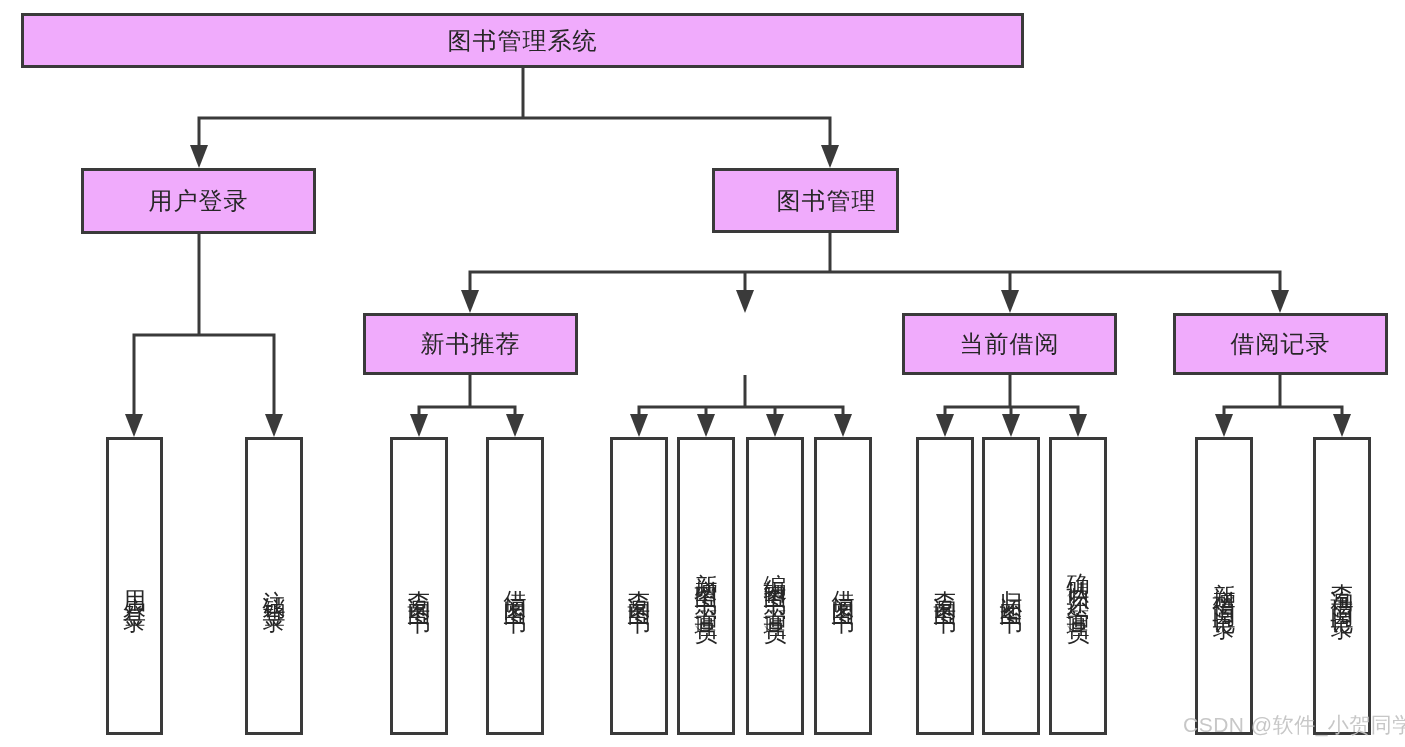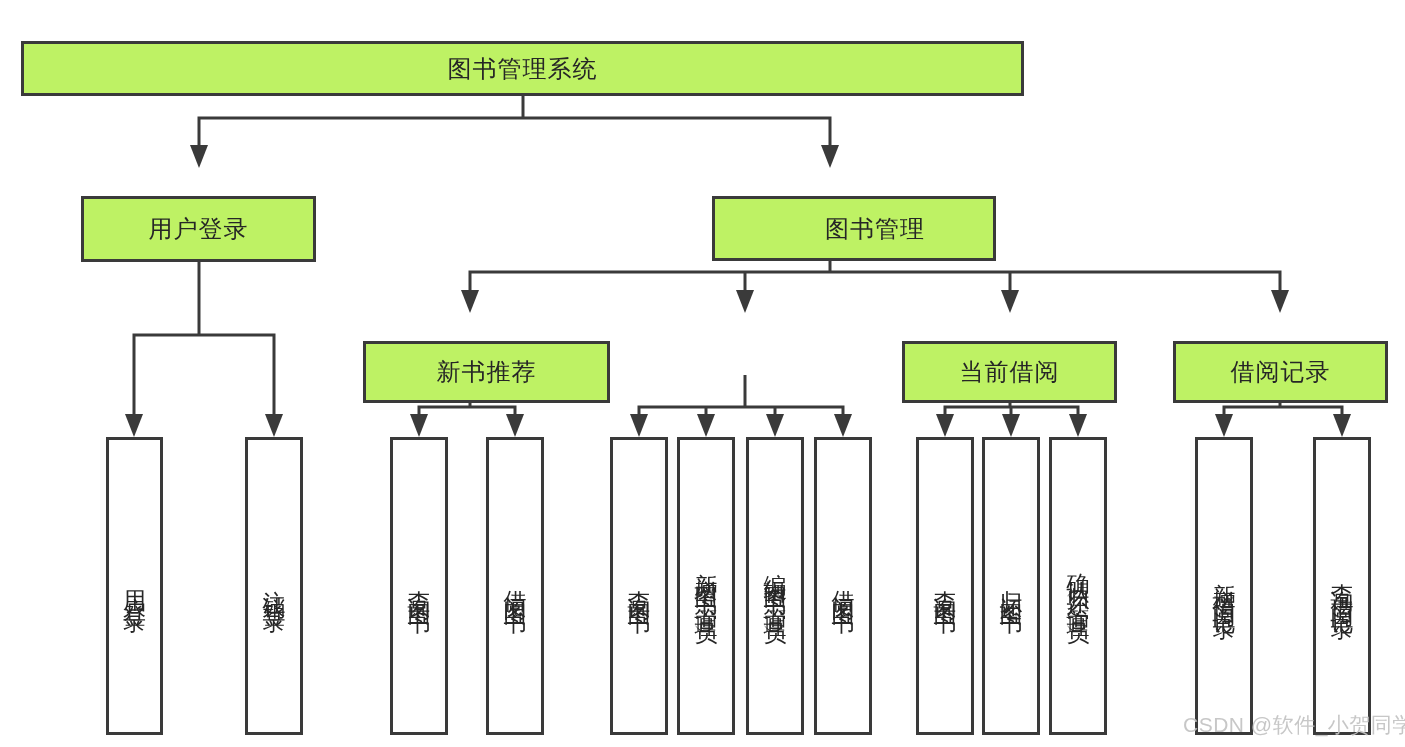--- a/index.html
+++ b/index.html
@@ -13,27 +13,26 @@
     position:relative;
     width:1405px;height:747px;
     background:#ffffff;
     overflow:hidden;
   }
   #wires{position:absolute;left:0;top:0;width:1405px;height:747px;pointer-events:none;}
   .node{
     position:absolute;
     box-sizing:border-box;
     border:3px solid var(--line);
-    background:#bef264;
+    background:#f0abfc;
     display:flex;align-items:center;justify-content:center;
     color:var(--text);
     font-size:24px;
     letter-spacing:1px;
     z-index:2;
-    margin-top:28px;
   }
   .leaf{
     position:absolute;
     box-sizing:border-box;
     border:3px solid var(--line);
     background:#ffffff;
     display:flex;align-items:center;justify-content:center;
     color:var(--text);
     z-index:2;
   }
@@ -42,23 +41,23 @@
     text-orientation:mixed;
     font-size:23px;
     letter-spacing:7px;
     line-height:1;
     white-space:nowrap;
   }
   
   #n-root{left:21px;top:13px;width:1003px;height:55px;}
   
   #n-userlogin{left:81px;top:168px;width:235px;height:66px;}
-  #n-bookmgmt{left:712px;top:168px;width:284px;height:65px;padding-left:42px;}
+  #n-bookmgmt{left:712px;top:168px;width:187px;height:65px;padding-left:42px;}
   
-  #n-newbooks{left:363px;top:313px;width:247px;height:62px;}
+  #n-newbooks{left:363px;top:313px;width:215px;height:62px;}
   #n-borrow{left:637px;top:313px;width:215px;height:62px;}
   #n-current{left:902px;top:313px;width:215px;height:62px;}
   #n-records{left:1173px;top:313px;width:215px;height:62px;}
   
   .leaf{top:437px;height:298px;width:58px;}
   #lf-0{left:106px;width:57px;}
   #lf-1{left:245px;}
   #lf-2{left:390px;}
   #lf-3{left:486px;}
   #lf-4{left:610px;}

